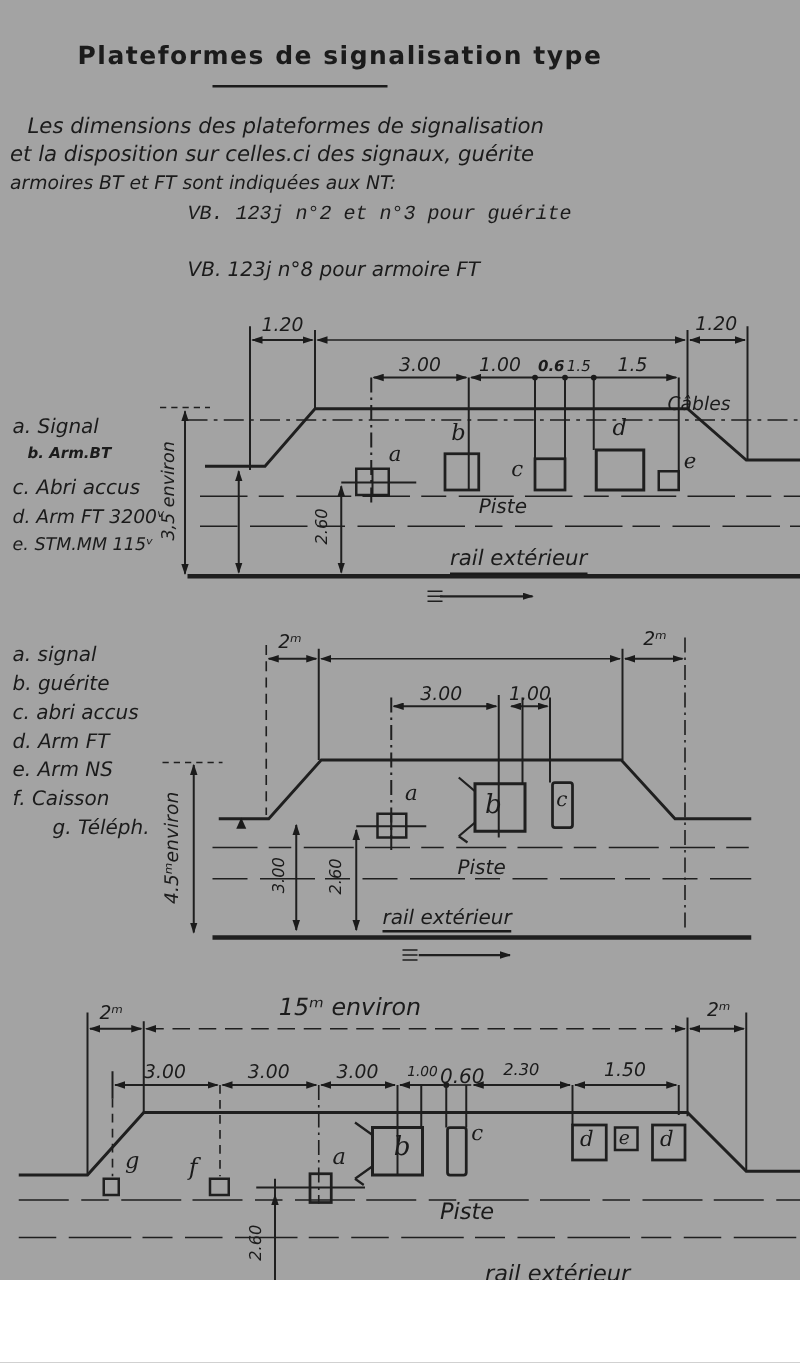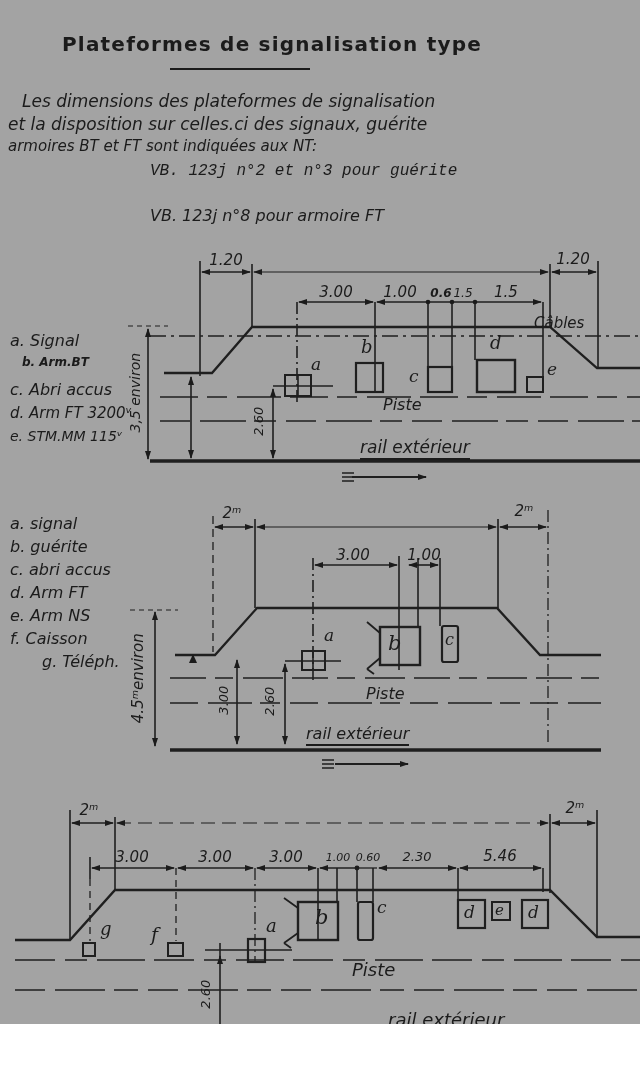--- a/index.html
+++ b/index.html
@@ -255,29 +255,30 @@
   <div class="t c rot" style="left:240px; top:694px; width:60px; font-size:13px;">2.60</div>
 
   <div class="t script" style="left:324px; top:626px; font-size:17px;">a</div>
   <div class="t script" style="left:388px; top:632px; font-size:21px;">b</div>
   <div class="t script" style="left:445px; top:631px; font-size:16px;">c</div>
 
   <div class="t" style="left:366px; top:685px; font-size:16px;">Piste</div>
   <div class="t ul" style="left:306px; top:725px; font-size:16px;">rail extérieur</div>
 
   <div class="t c" style="left:64px; top:802px; width:50px; font-size:15px;">2ᵐ</div>
+  <div class="t c" style="left:190px; top:796px; width:180px; font-size:19px;">15ᵐ environ</div>
   <div class="t c" style="left:550px; top:800px; width:50px; font-size:15px;">2ᵐ</div>
 
   <div class="t c" style="left:102px; top:849px; width:60px; font-size:15px;">3.00</div>
   <div class="t c" style="left:185px; top:849px; width:60px; font-size:15px;">3.00</div>
   <div class="t c" style="left:256px; top:849px; width:60px; font-size:15px;">3.00</div>
   <div class="t c" style="left:322px; top:852px; width:32px; font-size:11px;">1.00</div>
-  <div class="t c" style="left:352px; top:852px; width:32px; font-size:11px;">0.60</div>
+  <div class="t c" style="left:352px; top:852px; width:32px; font-size:16px;">0.60</div>
   <div class="t c" style="left:395px; top:850px; width:44px; font-size:13px;">2.30</div>
-  <div class="t c" style="left:470px; top:848px; width:60px; font-size:15px;">5.46</div>
+  <div class="t c" style="left:470px; top:848px; width:60px; font-size:15px;">1.50</div>
 
   <div class="t script" style="left:100px; top:919px; font-size:18px;">g</div>
   <div class="t script" style="left:151px; top:924px; font-size:19px;">f</div>
   <div class="t script" style="left:266px; top:916px; font-size:18px;">a</div>
   <div class="t script" style="left:315px; top:906px; font-size:21px;">b</div>
   <div class="t script" style="left:377px; top:898px; font-size:17px;">c</div>
   <div class="t script" style="left:464px; top:903px; font-size:17px;">d</div>
   <div class="t script" style="left:495px; top:902px; font-size:15px;">e</div>
   <div class="t script" style="left:528px; top:903px; font-size:17px;">d</div>
 

